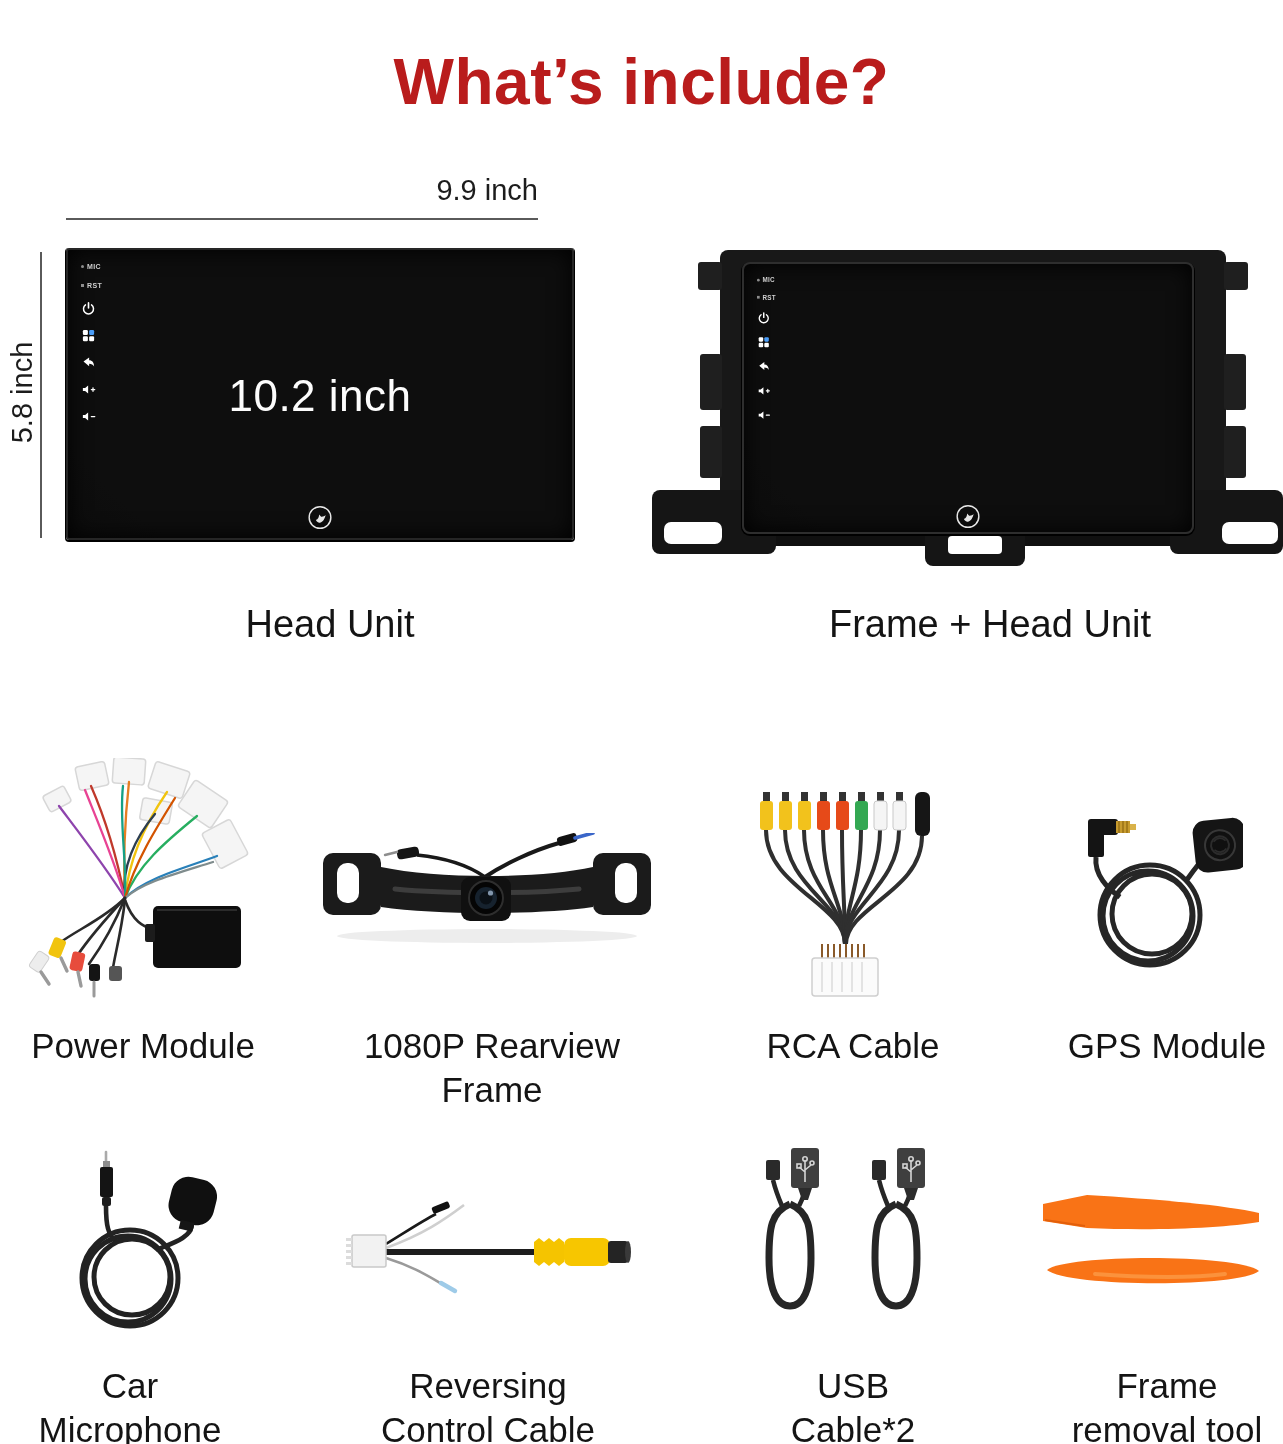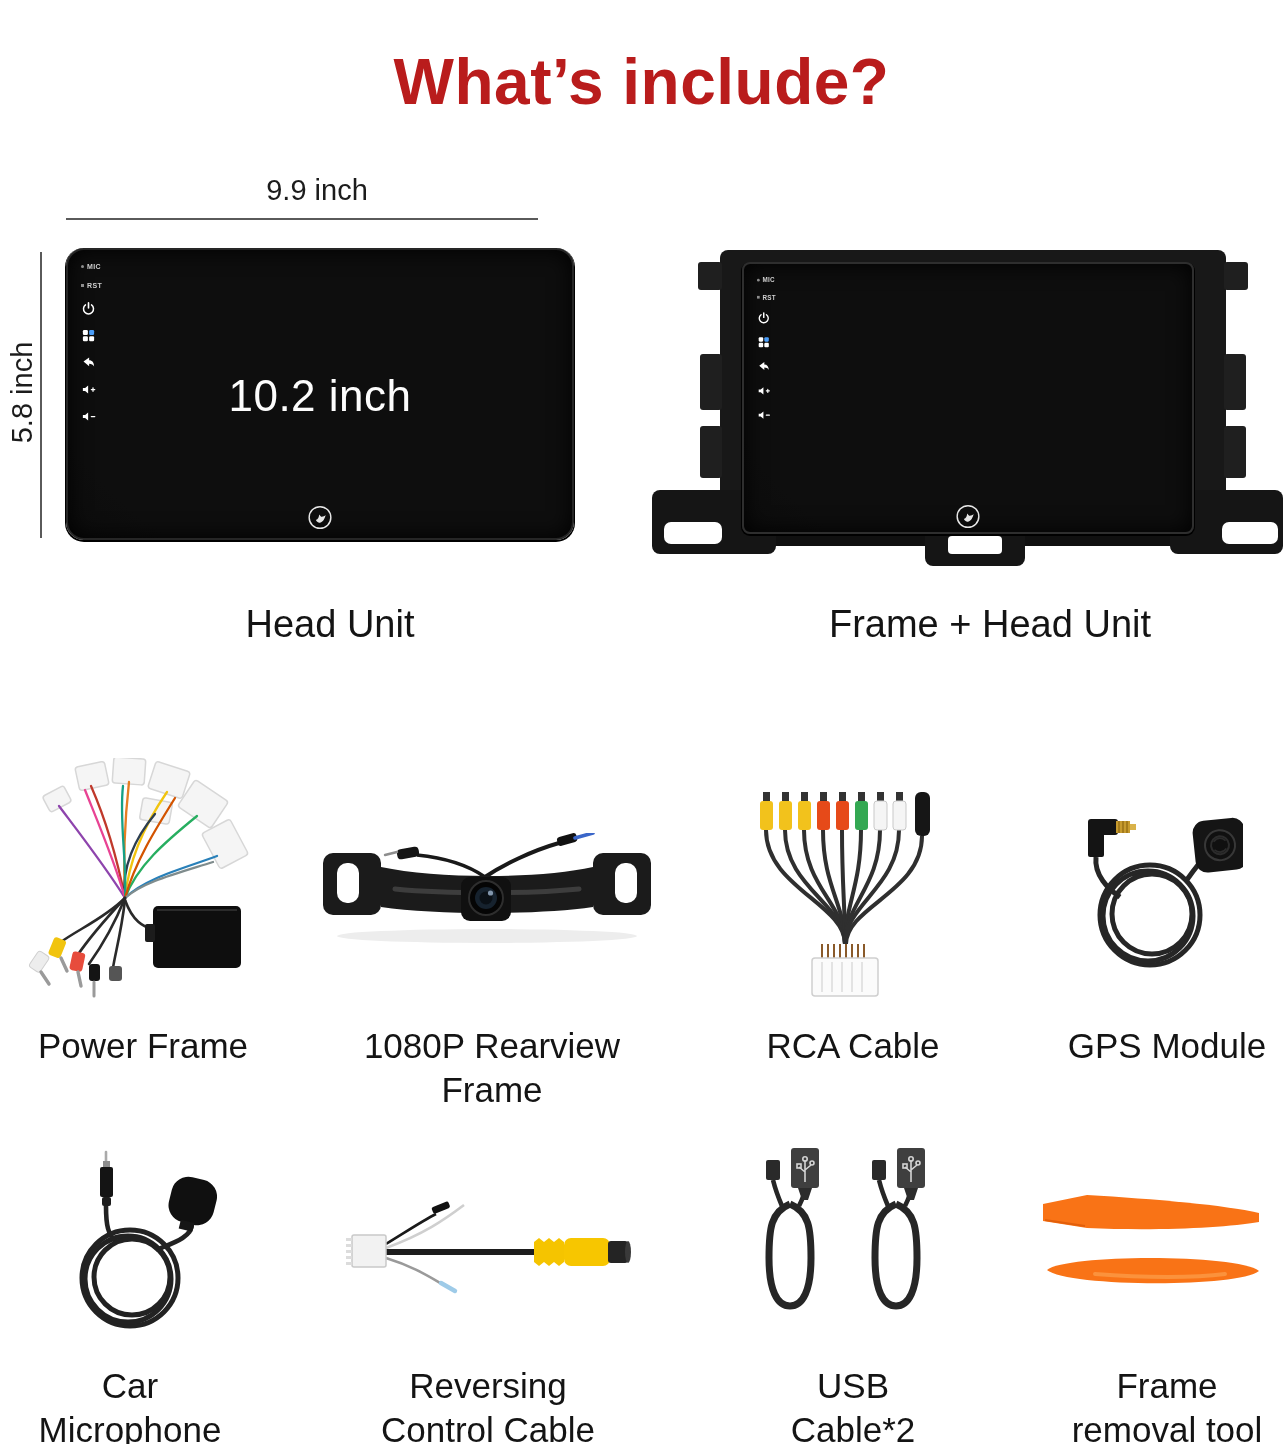--- a/index.html
+++ b/index.html
@@ -7,21 +7,21 @@
   .page{position:relative;width:1283px;height:1444px;background:#ffffff;overflow:hidden;}
   .abs{position:absolute;}
   .title{top:2px;left:0;width:100%;text-align:center;font-size:64px;font-weight:700;letter-spacing:.5px;color:#b91c1c;}
   .dim-label{font-size:29px;color:#1c1c1c;font-weight:400;}
   .dim-line-h{height:2px;background:#5a5a5a;}
   .dim-line-v{width:2px;background:#5a5a5a;}
   .dim-v-label{transform:rotate(-90deg);transform-origin:center;text-align:center;}
   .caption{font-size:35px;font-weight:400;line-height:44px;text-align:center;white-space:pre-line;color:#141414;}
   .caption.lg{font-size:38px;}
   .unit{background:radial-gradient(130% 150% at 68% 38%, #0e0e0e 55%, #040404 100%);
-        border:2px solid #262626;border-radius:18px;box-shadow:0 1px 0 1px #000, inset 0 0 22px #000;}
+        border:2px solid #262626;border-radius:3px;box-shadow:0 1px 0 1px #000, inset 0 0 22px #000;}
   .unit.framed{border-radius:8px;border-color:#2e2e2e;}
   .frame-part{background:#181818;border-radius:8px;}
   .frame-tab{background:#1f1f1f;border-radius:3px;}
   .frame-hole{background:#ffffff;border-radius:7px;}
   .screen-size{position:absolute;left:0;right:0;top:42%;text-align:center;color:#fdfdfd;font-size:44px;font-weight:500;letter-spacing:.5px;}
   .side-col{position:absolute;left:13px;top:13px;display:flex;flex-direction:column;align-items:flex-start;gap:12px;}
   .side-col.sm{transform:scale(.9);transform-origin:top left;}
   .side-tag{display:flex;align-items:center;gap:3px;font-size:7px;color:#cfcfcf;letter-spacing:.4px;font-weight:700;}
   .side-dot{width:3px;height:3px;border-radius:50%;background:#8d8d8d;}
   .side-sq{width:3px;height:3px;background:#8d8d8d;}
@@ -29,21 +29,21 @@
   .logo{position:absolute;left:50%;transform:translateX(-50%);bottom:8px;width:25px;height:25px;}
   figure{margin:0;}
 </style>
 </head>
 <body>
 
 <div class="page">
 
   <h1 class="abs title">What’s include?</h1>
 
-  <div class="abs dim-label" style="left:81px;top:174px;width:472px;text-align:center;">9.9 inch</div>
+  <div class="abs dim-label" style="left:66px;top:174px;width:472px;text-align:right;">9.9 inch</div>
   <div class="abs dim-line-h" style="left:66px;top:218px;width:472px;"></div>
   <div class="abs dim-line-v" style="left:40px;top:252px;height:286px;"></div>
   <div class="abs dim-label dim-v-label" style="left:-38px;top:376px;width:120px;">5.8 inch</div>
 
   <div class="abs unit" style="left:66px;top:248px;width:504px;height:288px;">
     <div class="side-col">
       <div class="side-tag">
         <span class="side-dot"></span>
         <span>MIC</span>
       </div>
@@ -179,21 +179,21 @@
         <path d="M16 214 L24 226" stroke="#9a9a9a" stroke-width="3.4" stroke-linecap="round"></path>
         <rect x="64" y="206" width="11" height="17" rx="3" fill="#141414"></rect>
         <path d="M69 224 L69 238" stroke="#9a9a9a" stroke-width="3" stroke-linecap="round"></path>
         <rect x="84" y="208" width="13" height="15" rx="3" fill="#555"></rect>
       </g>
       <rect x="128" y="148" width="88" height="62" rx="5" fill="#0e0e0e"></rect>
       <rect x="120" y="166" width="10" height="18" rx="2" fill="#1c1c1c"></rect>
       <path d="M132 152 h80" stroke="#2b2b2b" stroke-width="2"></path>
     </svg>
   </figure>
-  <figcaption class="abs caption" style="left:13px;top:1024px;width:260px;">Power Frame</figcaption>
+  <figcaption class="abs caption" style="left:13px;top:1024px;width:260px;">Power Module</figcaption>
 
   <figure class="abs" style="left:315px;top:833px;">
     <svg width="345" height="115" viewBox="0 0 345 115">
       <ellipse cx="172" cy="103" rx="150" ry="7" fill="#ededed"></ellipse>
       <path d="M170 44 C188 32 216 18 244 10" fill="none" stroke="#191919" stroke-width="4"></path>
       <rect x="242" y="2" width="20" height="9" rx="3" fill="#111" transform="rotate(-16 252 6)"></rect>
       <path d="M260 5 L278 0" stroke="#3a66c9" stroke-width="3.6" stroke-linecap="round"></path>
       <path d="M170 44 C150 30 122 24 102 22" fill="none" stroke="#191919" stroke-width="3.4"></path>
       <rect x="82" y="15" width="22" height="10" rx="4" fill="#141414" transform="rotate(-10 93 20)"></rect>
       <path d="M82 19 L70 22" stroke="#8d8d8d" stroke-width="2.4" stroke-linecap="round"></path>

